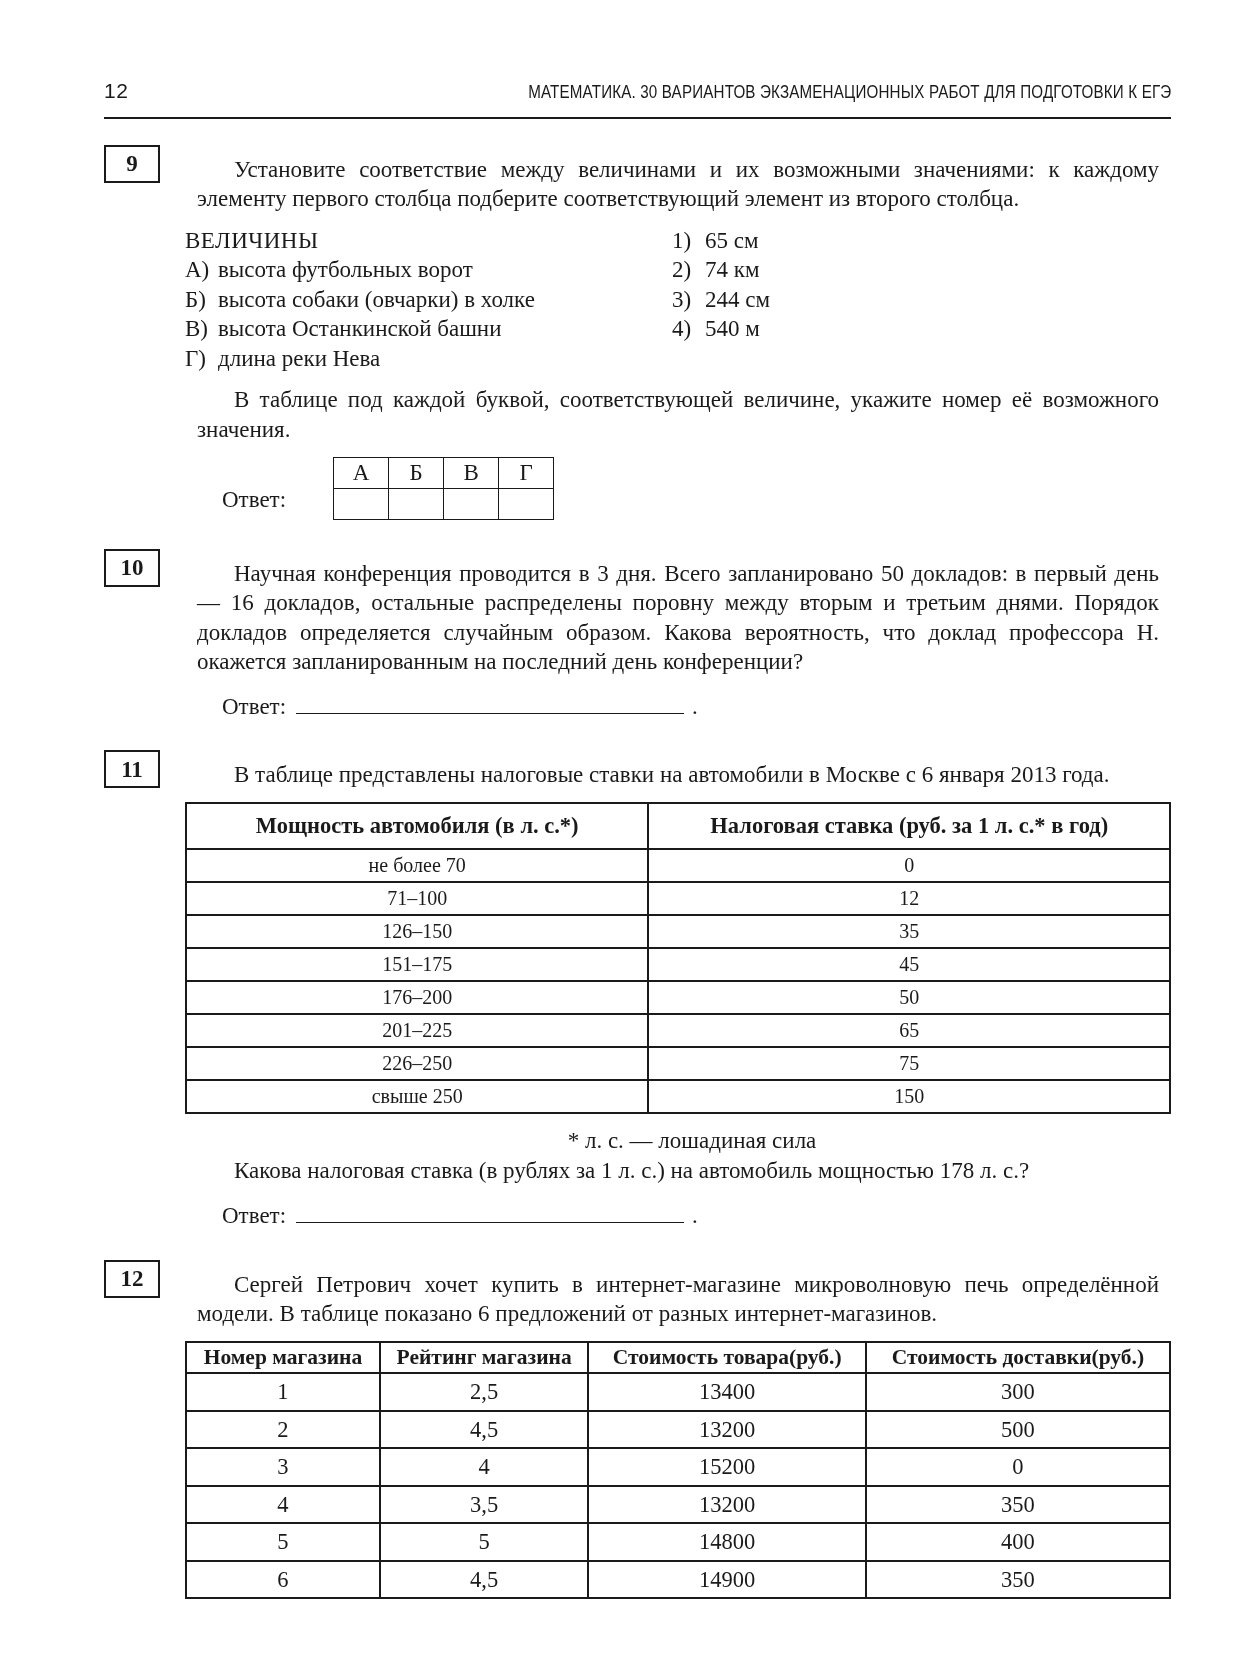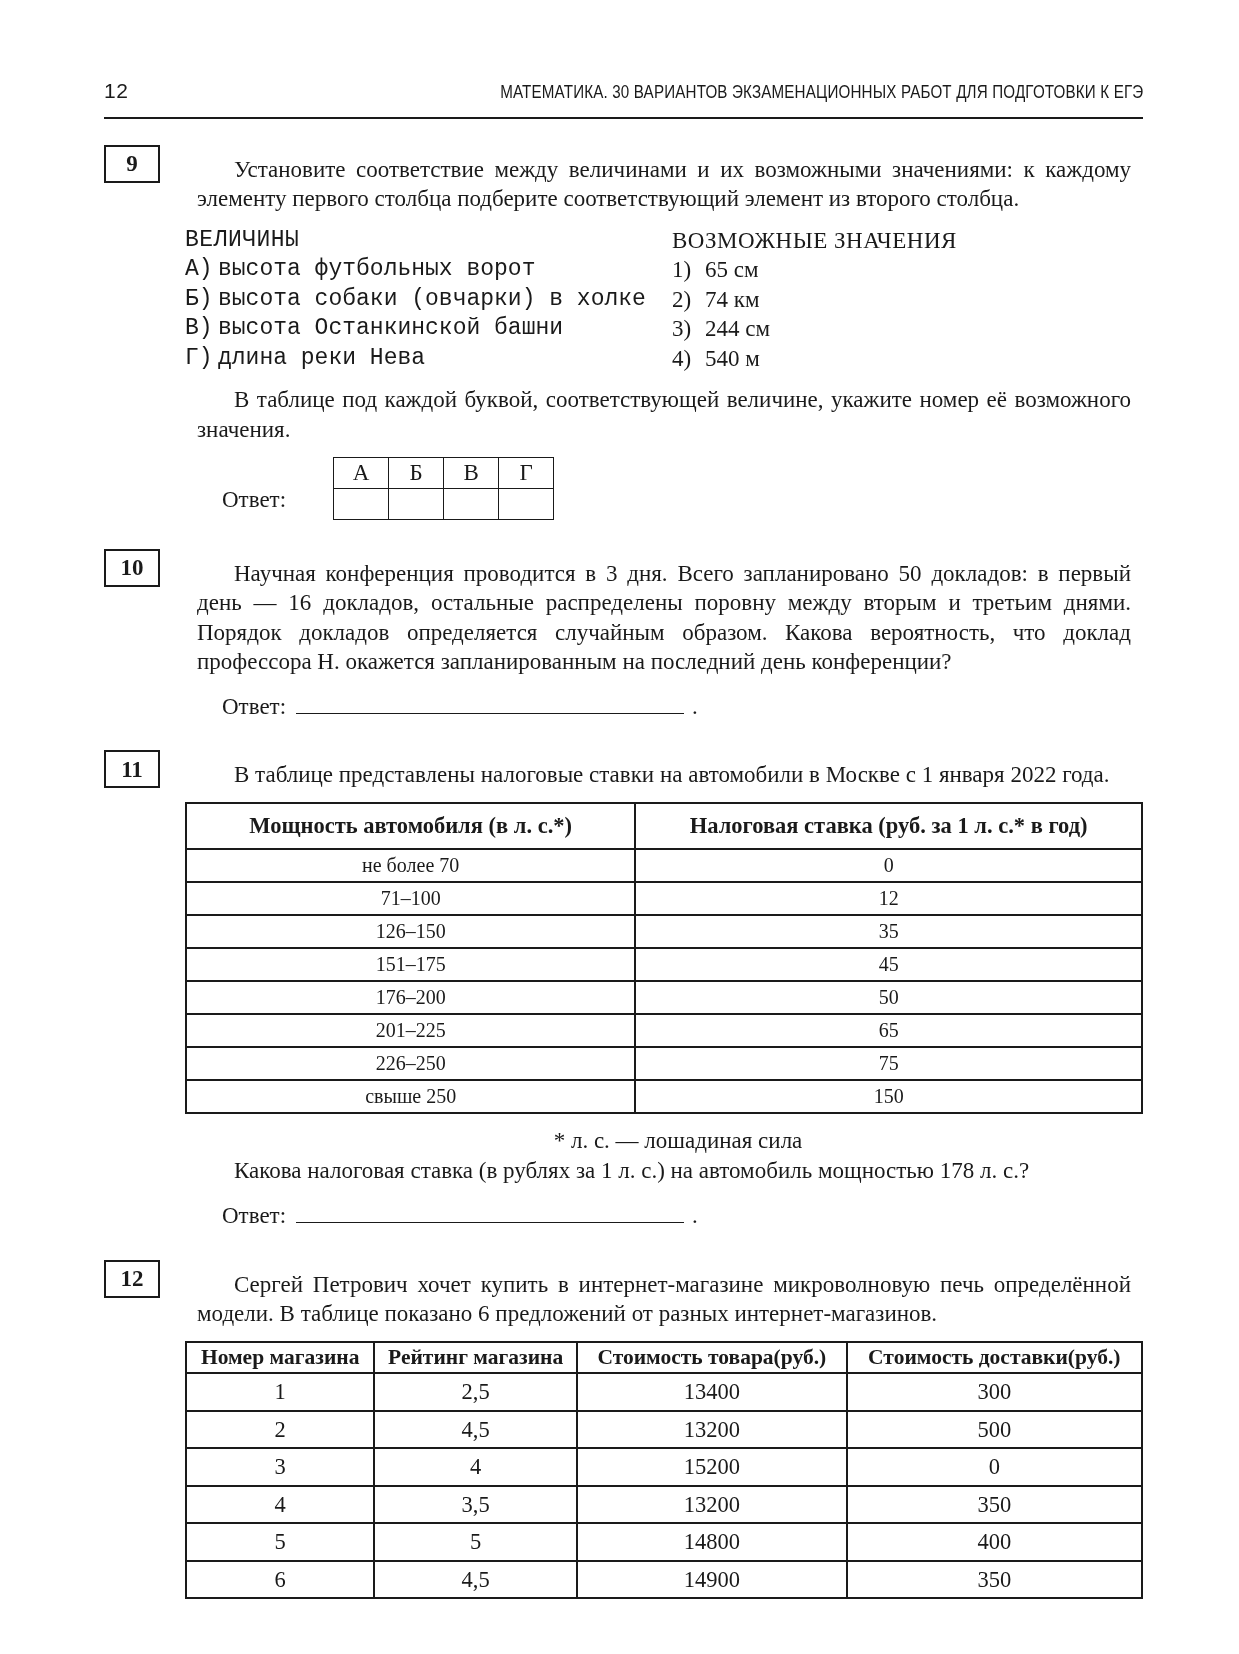--- a/index.html
+++ b/index.html
@@ -6,21 +6,21 @@
   html, body { margin: 0; padding: 0; }
   body {
     width: 1239px; height: 1654px;
     background: #ffffff;
     color: #1a1a1a;
     font-family: "Liberation Serif", "DejaVu Serif", serif;
     font-size: 23px;
     line-height: 29.5px;
     overflow: hidden;
   }
-  .page { width: 1239px; height: 1654px; padding: 0 96px 0 104px; position: relative; }
+  .page { width: 1239px; height: 1654px; padding: 0 68px 0 104px; position: relative; }
 
   
   .page-header {
     display: flex; justify-content: space-between; align-items: baseline;
     padding-top: 76px;
     font-family: "Liberation Sans", "DejaVu Sans", sans-serif;
   }
   .page-num { font-size: 21px; letter-spacing: 0.5px; }
   .running-head {
     font-size: 18.5px; white-space: nowrap;
@@ -37,21 +37,21 @@
     display: flex; align-items: center; justify-content: center;
     font-weight: bold; font-size: 23px;
   }
   .pbody { flex: 1 1 auto; margin-left: 25px; min-width: 0; }
 
   .para { margin: 12px; text-align: justify; }
   .para.indent { text-indent: 37px; }
 
   
   .match-grid { display: flex; }
-  .match-left { width: 487px; flex: 0 0 487px; font-family: Liberation Mono, monospace; }
+  .match-left { width: 487px; flex: 0 0 487px; }
   .match-right { flex: 1 1 auto; }
   .match-header { letter-spacing: 0.5px; }
   .match-item .mlabel { display: inline-block; min-width: 33px; }
 
   .answer-table-block { display: flex; align-items: flex-end; margin-top: 13px; }
   .answer-table-block .answer-label { margin-left: 37px; padding-bottom: 5px; }
   table.abvg { border-collapse: collapse; margin-left: 47px; }
   table.abvg th, table.abvg td {
     border: 1.5px solid #1a1a1a;
     width: 55px; text-align: center; font-weight: normal; padding: 0;
@@ -111,21 +111,20 @@
             <span class="mlabel">Б)</span><span>высота собаки (овчарки) в холке</span>
           </div>
           <div class="match-item">
             <span class="mlabel">В)</span><span>высота Останкинской башни</span>
           </div>
           <div class="match-item">
             <span class="mlabel">Г)</span><span>длина реки Нева</span>
           </div>
         </div>
         <div class="match-right">
-          <div class="match-header">ВОЗМОЖНЫЕ ЗНАЧЕНИЯ</div>
           <div class="match-item">
             <span class="mlabel">1)</span><span>65 см</span>
           </div>
           <div class="match-item">
             <span class="mlabel">2)</span><span>74 км</span>
           </div>
           <div class="match-item">
             <span class="mlabel">3)</span><span>244 см</span>
           </div>
           <div class="match-item">
@@ -164,21 +163,21 @@
       <p class="para indent">Научная конференция проводится в 3 дня. Всего запланировано 50 докладов: в первый день — 16 докладов, остальные распределены поровну между вторым и третьим днями. Порядок докладов определяется случайным образом. Какова вероятность, что доклад профессора Н. окажется запланированным на последний день конференции?</p>
       <div class="answer-line">
         <span class="answer-label">Ответ:</span><span class="blank"></span><span class="suffix">.</span>
       </div>
     </div>
   </section>
 
   <section class="problem">
     <div class="pnum-box">11</div>
     <div class="pbody">
-      <p class="para indent">В таблице представлены налоговые ставки на автомобили в Москве с 1 января 2022 года.</p>
+      <p class="para indent">В таблице представлены налоговые ставки на автомобили в Москве с 6 января 2013 года.</p>
 
       <table class="data-table tax-table">
         <tbody>
             <tr>
           <th class="col-power">Мощность автомобиля (в л. с.*)</th>
           <th>Налоговая ставка (руб. за 1 л. с.* в год)</th>
         </tr>
         </tbody>
           <tbody data-table="problems.p11.table.rows">
             <tr>

